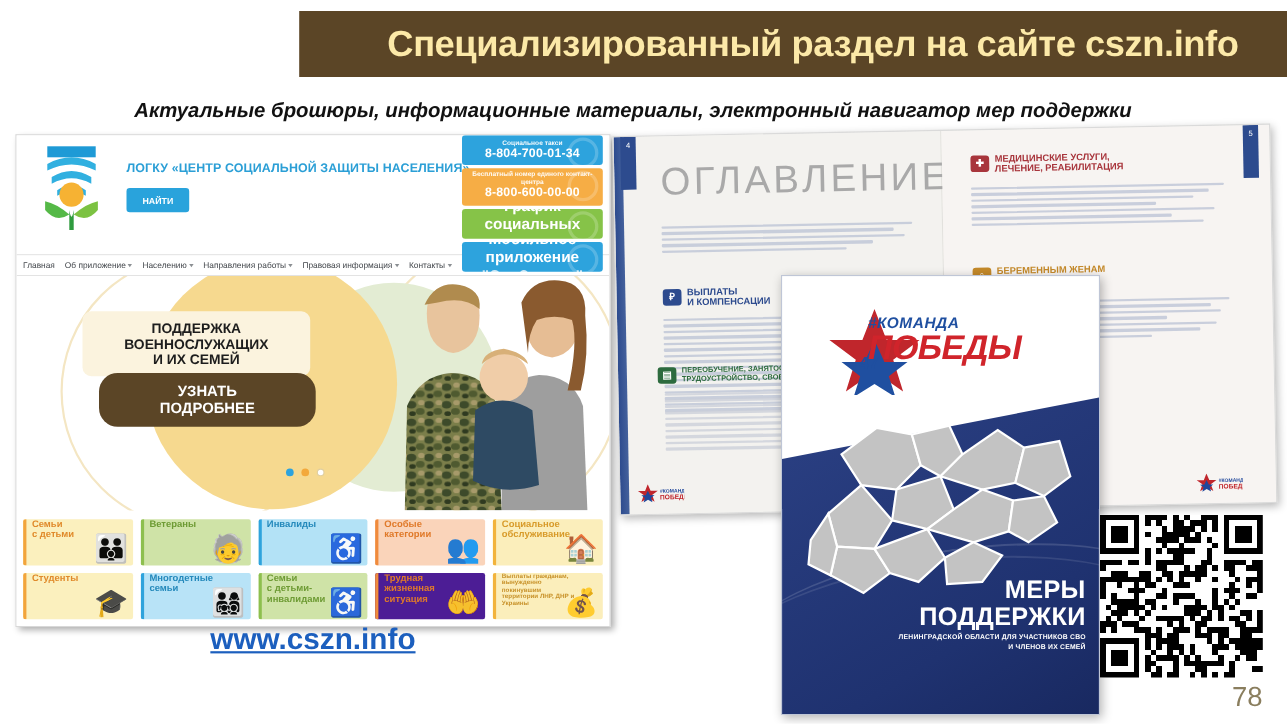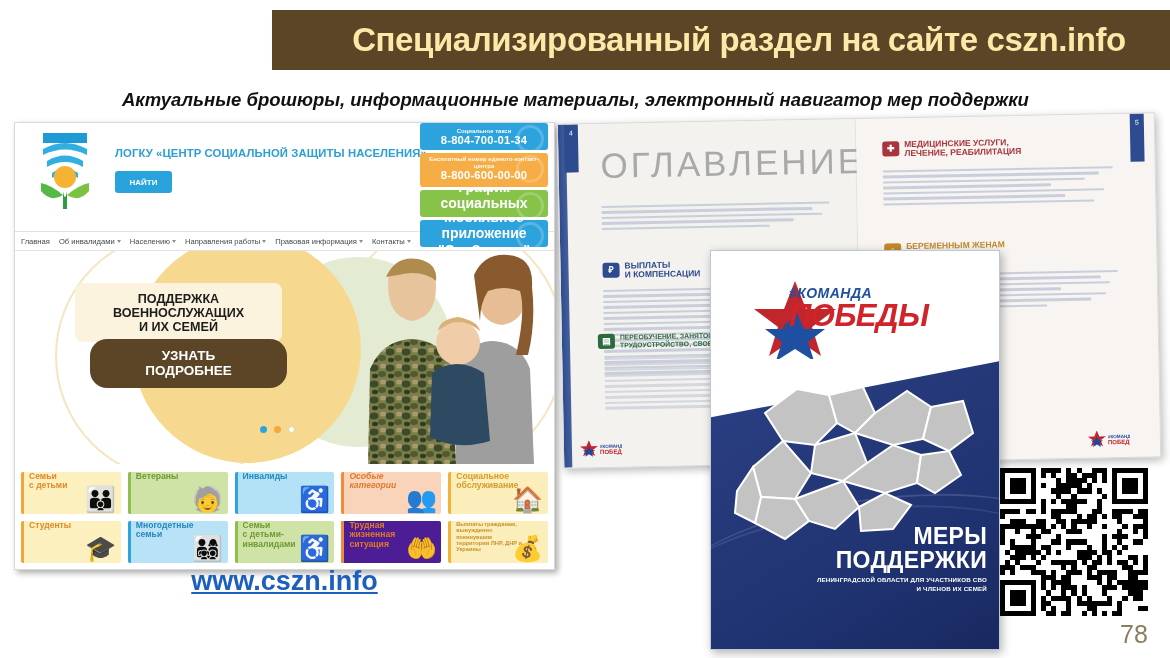--- a/index.html
+++ b/index.html
@@ -277,21 +277,21 @@
           </div>
         </div>
       </div>
     </div>
 
     <div class="nav-bar">
       <div class="nav-item">
           <span>Главная</span>
         </div>
       <div class="nav-item">
-          <span>Об инвалидами</span>
+          <span>Об приложение</span>
           <i class="caret"></i>
         </div>
       <div class="nav-item">
           <span>Населению</span>
           <i class="caret"></i>
         </div>
       <div class="nav-item">
           <span>Направления работы</span>
           <i class="caret"></i>
         </div>
@@ -366,21 +366,21 @@
             <span class="tl" id="l1" style="color: rgb(110, 155, 52);">Ветераны</span>
             <span class="glyph" id="g1" style="color: rgb(139, 190, 78);">🧓</span>
           </div>
         <div class="tile" id="t2" style="background: rgb(179, 226, 246);">
             <span class="bar" id="b2" style="background: rgb(47, 163, 220);"></span>
             <span class="tl" id="l2" style="color: rgb(36, 137, 187);">Инвалиды</span>
             <span class="glyph" id="g2" style="color: rgb(47, 163, 220);">♿</span>
           </div>
         <div class="tile" id="t3" style="background: rgb(250, 212, 186);">
             <span class="bar" id="b3" style="background: rgb(240, 139, 60);"></span>
-            <span class="tl" id="l3" style="color: rgb(224, 122, 42); font-style: italic;">Особые<br>категории</span>
+            <span class="tl" id="l3" style="color: rgb(224, 122, 42);">Особые<br>категории</span>
             <span class="glyph" id="g3" style="color: rgb(240, 136, 60);">👥</span>
           </div>
         <div class="tile" id="t4" style="background: rgb(251, 238, 187);">
             <span class="bar" id="b4" style="background: rgb(242, 179, 60);"></span>
             <span class="tl" id="l4" style="color: rgb(216, 155, 42);">Социальное<br>обслуживание</span>
             <span class="glyph" id="g4" style="color: rgb(243, 181, 60);">🏠</span>
           </div>
       </div>
       <div class="tile-row">
         <div class="tile" id="t5" style="background: rgb(251, 240, 190);">

